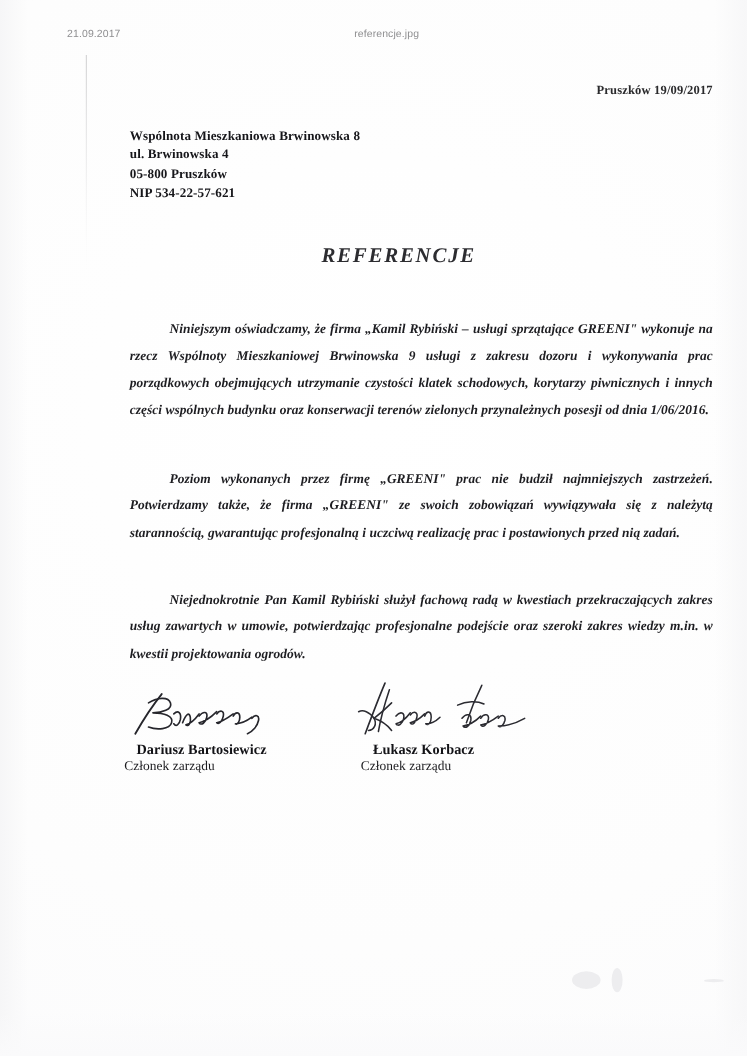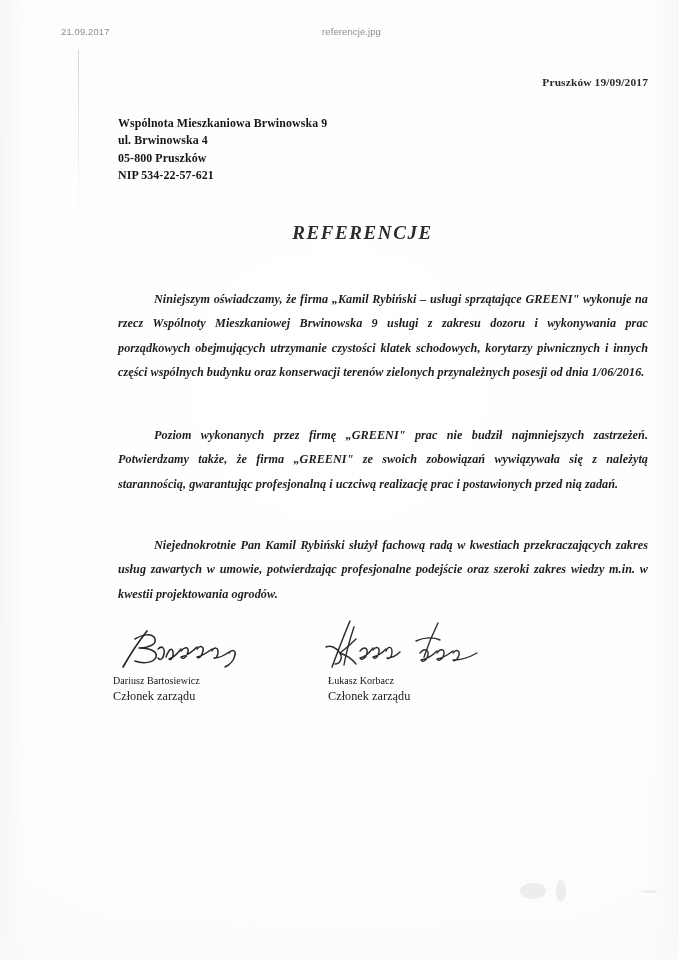--- a/index.html
+++ b/index.html
@@ -160,26 +160,27 @@
   .sig-block { position: absolute; }
   .sig-block.one { left: 113px; top: 0; }
   .sig-block.two { left: 320px; top: -6px; }
 
   .sig-ink {
     position: relative;
     height: 48px;
     width: 160px;
   }
   .sig-name {
-    font-size: 10px;
-    font-weight: normal;
+    font-size: 13px;
+    font-weight: bold;
     line-height: 15.5px;
     color: #131317;
     white-space: nowrap;
     letter-spacing: .05px;
+    margin-left: 11px;
   }
   .sig-role {
     font-size: 12.2px;
     line-height: 15.5px;
     color: #1a1a1e;
     white-space: nowrap;
     letter-spacing: .05px;
   }
   .sig-block.two .sig-name,
   .sig-block.two .sig-role { padding-left: 8px; }
@@ -210,21 +211,21 @@
   <div class="print-header-filename">referencje.jpg</div>
 </div>
 
 <div class="scan-streak"></div>
 
 <div class="letter">
 
   <div class="place-date">Pruszków 19/09/2017</div>
 
   <div class="addressee">
-    <div>Wspólnota Mieszkaniowa Brwinowska 9</div>
+    <div>Wspólnota Mieszkaniowa Brwinowska 8</div>
     <div>ul. Brwinowska 4</div>
     <div>05-800 Pruszków</div>
     <div>NIP 534-22-57-621</div>
   </div>
 
   <div class="doc-title">REFERENCJE</div>
 
   <div class="body-block" style="top:287px;height:330px;">
     <p class="para p1">Niniejszym oświadczamy, że firma „Kamil Rybiński – usługi sprzątające GREENI" wykonuje na rzecz Wspólnoty Mieszkaniowej Brwinowska 9 usługi z zakresu dozoru i wykonywania prac porządkowych obejmujących utrzymanie czystości klatek schodowych, korytarzy piwnicznych i innych części wspólnych budynku oraz konserwacji terenów zielonych przynależnych posesji od dnia 1/06/2016.</p>
     <p class="para p2">Poziom wykonanych przez firmę „GREENI" prac nie budził najmniejszych zastrzeżeń. Potwierdzamy także, że firma „GREENI" ze swoich zobowiązań wywiązywała się z należytą starannością, gwarantując profesjonalną i uczciwą realizację prac i postawionych przed nią zadań.</p>

